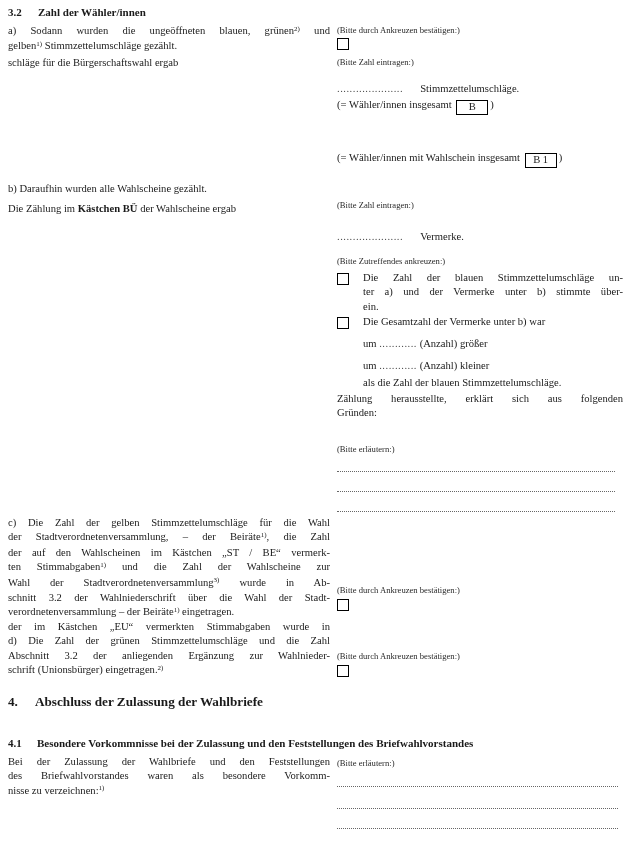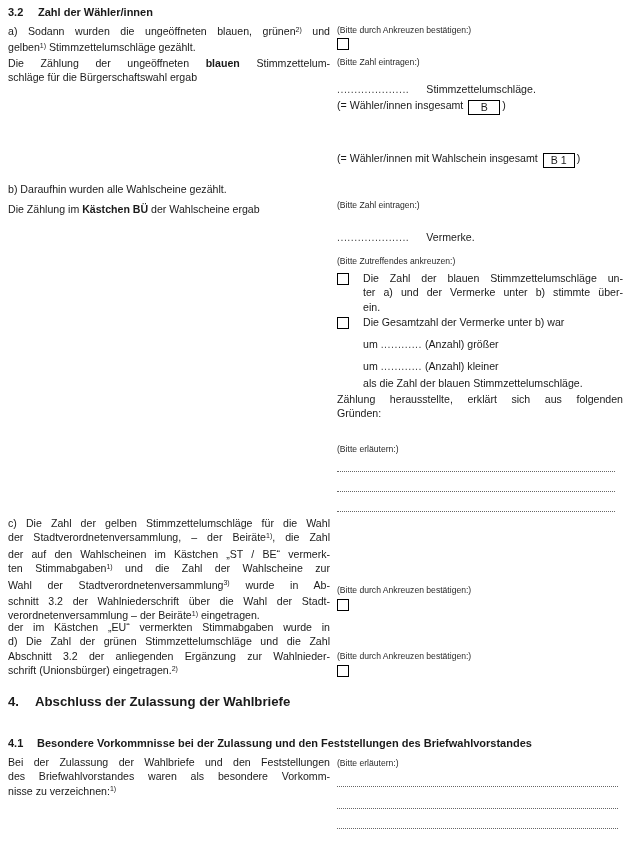--- a/index.html
+++ b/index.html
@@ -2,21 +2,21 @@
 <html lang="de"><head>
 <meta charset="utf-8">
 <style>
   html,body{margin:0;padding:0;background:#fff;}
   .page{
     position:relative;width:631px;height:851px;background:#ffffff;
     font-family:"Liberation Sans","DejaVu Sans",sans-serif;
     font-size:10.6px;line-height:14.4px;color:#1a1a1a;
     -webkit-font-smoothing:antialiased;overflow:hidden;box-sizing:border-box;
   }
-  .abs{position:absolute;box-sizing:border-box;}
+  .abs{position:absolute;box-sizing:border-box;font-family:Liberation Serif, serif;}
   .b{font-weight:bold;}
   .sup{font-size:7px;position:relative;top:-3.5px;}
   .small{font-size:8.6px;line-height:11px;color:#2a2a2a;}
   .h-main{font-weight:bold;font-size:13.2px;line-height:16px;}
   .h-sub{font-weight:bold;font-size:11px;line-height:14px;}
   .numcol{display:inline-block;}
   .w30{width:30px;} .w27{width:27px;} .w29{width:29px;}
   .jline{min-height:14.4px;}
   .jl-full{text-align:justify;text-align-last:justify;}
   .jl-last{text-align:left;text-align-last:left;}
@@ -39,21 +39,20 @@
   </div>
 
   <div class="abs" style="left:8px;top:24px;width:322px;">
       <div class="jline jl-full"><span>a) Sodann wurden die ungeöffneten blauen, grünen</span><span class="sup">2)</span><span> und</span></div>
       <div class="jline jl-last"><span>gelben</span><span class="sup">1)</span><span> Stimmzettelumschläge gezählt.</span></div>
     </div>
   <div class="abs small" style="left:337px;top:25px;width:286px;">(Bitte durch Ankreuzen bestätigen:)</div>
   <div class="abs cb" style="left:337px;top:38px;"></div>
 
   <div class="abs" style="left:8px;top:56px;width:322px;">
-      <div class="jline jl-full"><span>Die Zählung der ungeöffneten </span><span class="b">blauen</span><span> Stimmzettelum-</span></div>
       <div class="jline jl-last"><span>schläge für die Bürgerschaftswahl ergab</span></div>
     </div>
   <div class="abs small" style="left:337px;top:57px;width:286px;">(Bitte Zahl eintragen:)</div>
 
   <div class="abs" style="left:337px;top:82px;width:286px;">
     <span class="dots">.....................</span><span class="sp3">Stimmzettelumschläge.</span>
   </div>
   <div class="abs" style="left:337px;top:98px;width:286px;">
     <span>(= Wähler/innen insgesamt</span>
     <span class="vbox">B</span><span>)</span>

